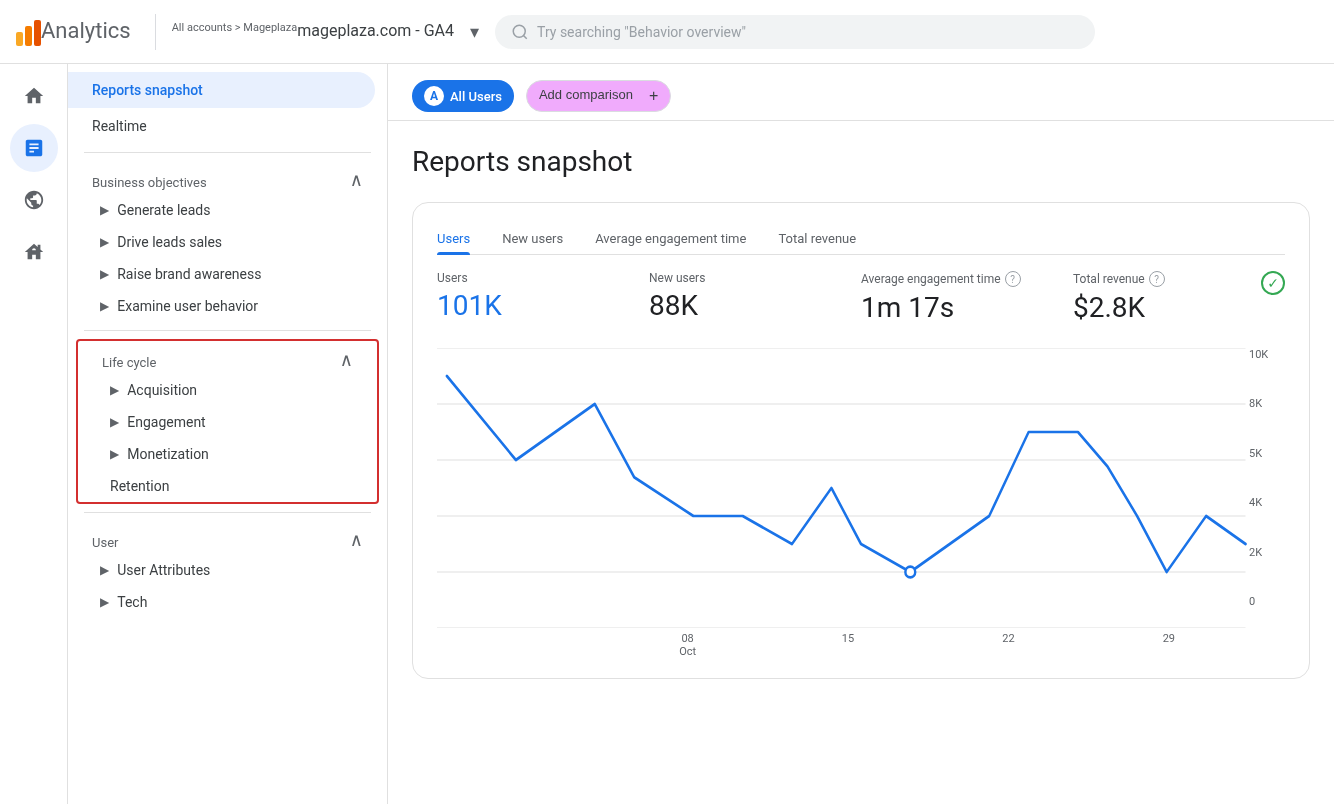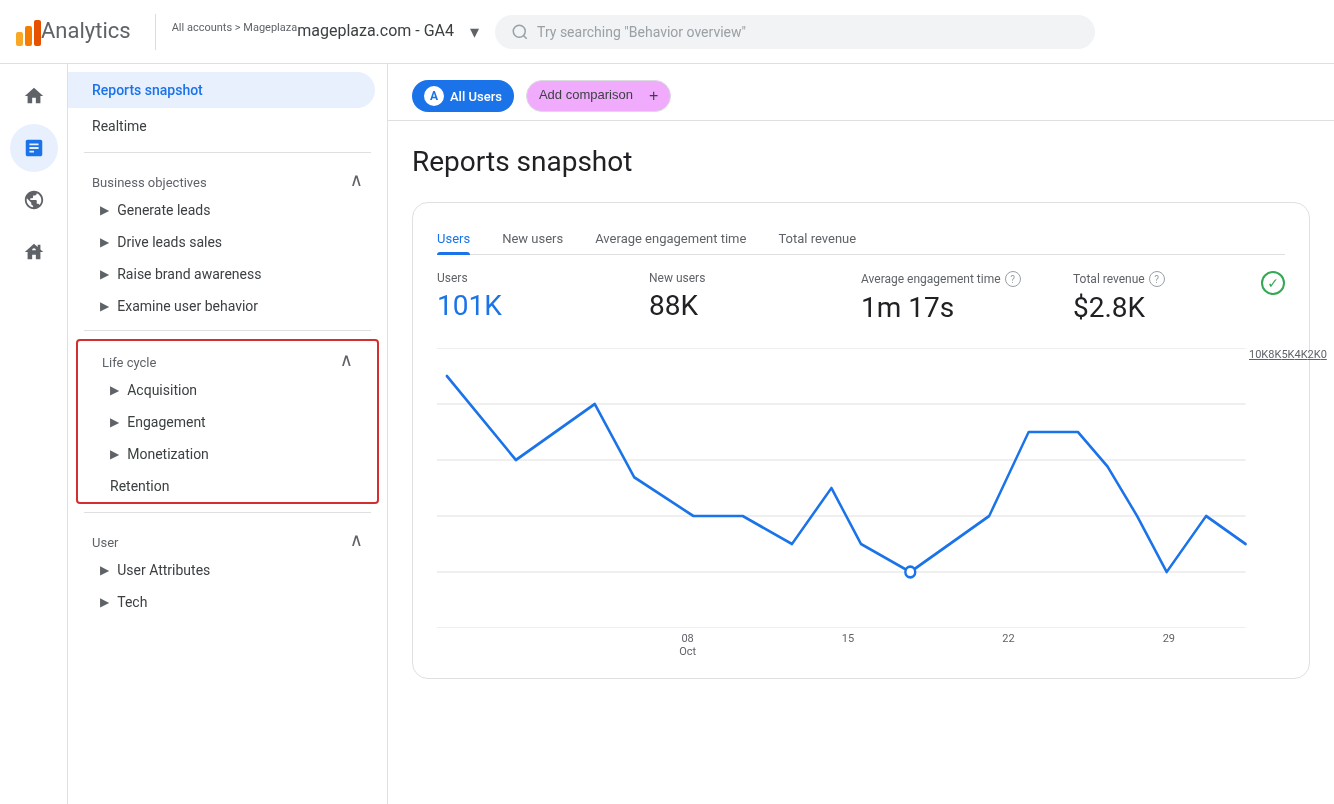--- a/index.html
+++ b/index.html
@@ -274,21 +274,21 @@
             <line x1="0" y1="104" x2="820" y2="104" stroke="#e0e0e0" stroke-width="1"></line>
             <line x1="0" y1="156" x2="820" y2="156" stroke="#e0e0e0" stroke-width="1"></line>
             <line x1="0" y1="208" x2="820" y2="208" stroke="#e0e0e0" stroke-width="1"></line>
             <line x1="0" y1="260" x2="820" y2="260" stroke="#e0e0e0" stroke-width="1"></line>
 
             <polyline points="10,26 80,104 160,52 200,120 260,156 310,156 360,182 400,130 430,182 480,208 520,182 560,156 600,78 650,78 680,110 710,156 740,208 780,156 820,182" fill="none" stroke="#1a73e8" stroke-width="2.5" stroke-linejoin="round" stroke-linecap="round"></polyline>
 
             <circle cx="480" cy="208" r="5" fill="#fff" stroke="#1a73e8" stroke-width="2.5"></circle>
           </svg>
           
-          <div style="position:absolute;right:0;top:0;bottom:20px;display:flex;flex-direction:row;justify-content:space-between;font-size:11px;color:#5f6368;text-align:right;width:36px;text-decoration:underline;">
+          <div style="position:absolute;right:0;top:0;bottom:20px;display:flex;flex-direction:column;justify-content:space-between;font-size:11px;color:#5f6368;width:36px;">
             <span>10K</span>
             <span>8K</span>
             <span>5K</span>
             <span>4K</span>
             <span>2K</span>
             <span>0</span>
           </div>
         </div>
 
         <div style="display:flex;padding:4px 36px 0 10px;font-size:11px;color:#5f6368;">

